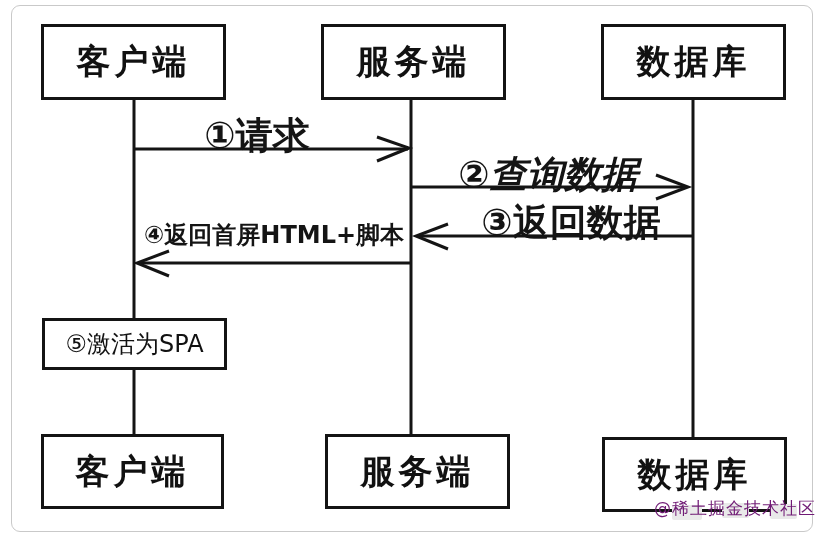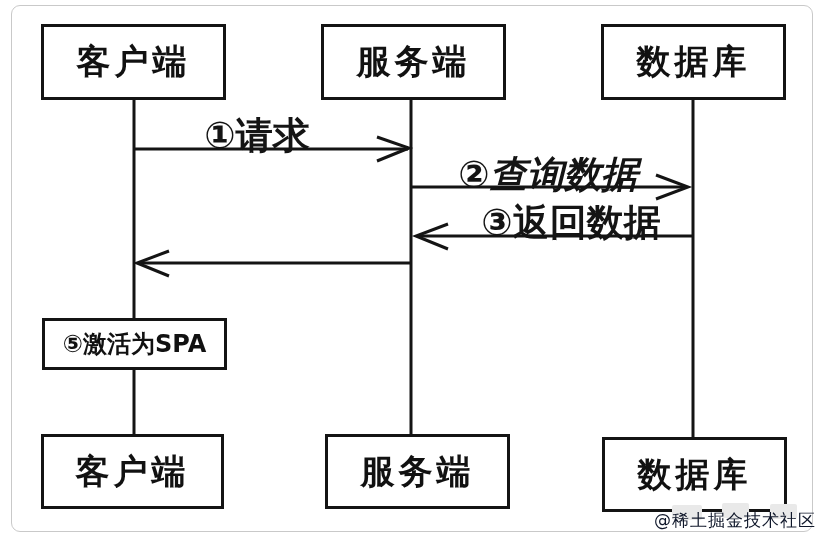--- a/index.html
+++ b/index.html
@@ -46,38 +46,38 @@
   }
   .step-box {
     position: absolute;
     box-sizing: border-box;
     border: 3px solid #141414;
     background: #ffffff;
     display: flex;
     align-items: center;
     justify-content: center;
     font-size: 24px;
-    font-weight: bold;
+    font-weight: normal;
     white-space: nowrap;
   }
   .msg-label {
     position: absolute;
     transform: translateX(-50%);
     font-weight: bold;
     white-space: nowrap;
     color: #141414;
   }
   .msg-large { font-size: 37px; }
   .msg-small { font-size: 24px; }
   .watermark {
     position: absolute;
     right: 8px;
-    bottom: 10px;
+    bottom: 22px;
     font-size: 17px;
-    color: #0f172a;
+    color: #701a75;
     letter-spacing: 1px;
     white-space: nowrap;
   }
   .blur-patch {
     position: absolute;
     background: #e9e9e9;
     border-radius: 2px;
   }
 </style>
 </head>
@@ -112,20 +112,21 @@
   <div class="actor-box" style="left:321px; top:24px; width:185px; height:76px;">
     <span>服务端</span>
   </div>
   <div class="actor-box" style="left:601px; top:24px; width:185px; height:76px;">
     <span>数据库</span>
   </div>
 
   <div class="msg-label msg-large" style="left:257px; top:111px;">①请求</div>
   <div class="msg-label msg-large" style="left:548px; top:150px;font-style:italic;">②查询数据</div>
   <div class="msg-label msg-large" style="left:548px; top:198px;margin-left:23px;">③返回数据</div>
+  <div class="msg-label msg-small" style="left:274px; top:219px;">④返回首屏HTML+脚本</div>
 
   <div class="step-box" style="left:42px; top:318px; width:185px; height:52px;">
     <span>⑤激活为SPA</span>
   </div>
 
   <div class="actor-box" style="left:41px; top:434px; width:183px; height:75px;">
     <span>客户端</span>
   </div>
   <div class="actor-box" style="left:325px; top:434px; width:185px; height:75px;">
     <span>服务端</span>

